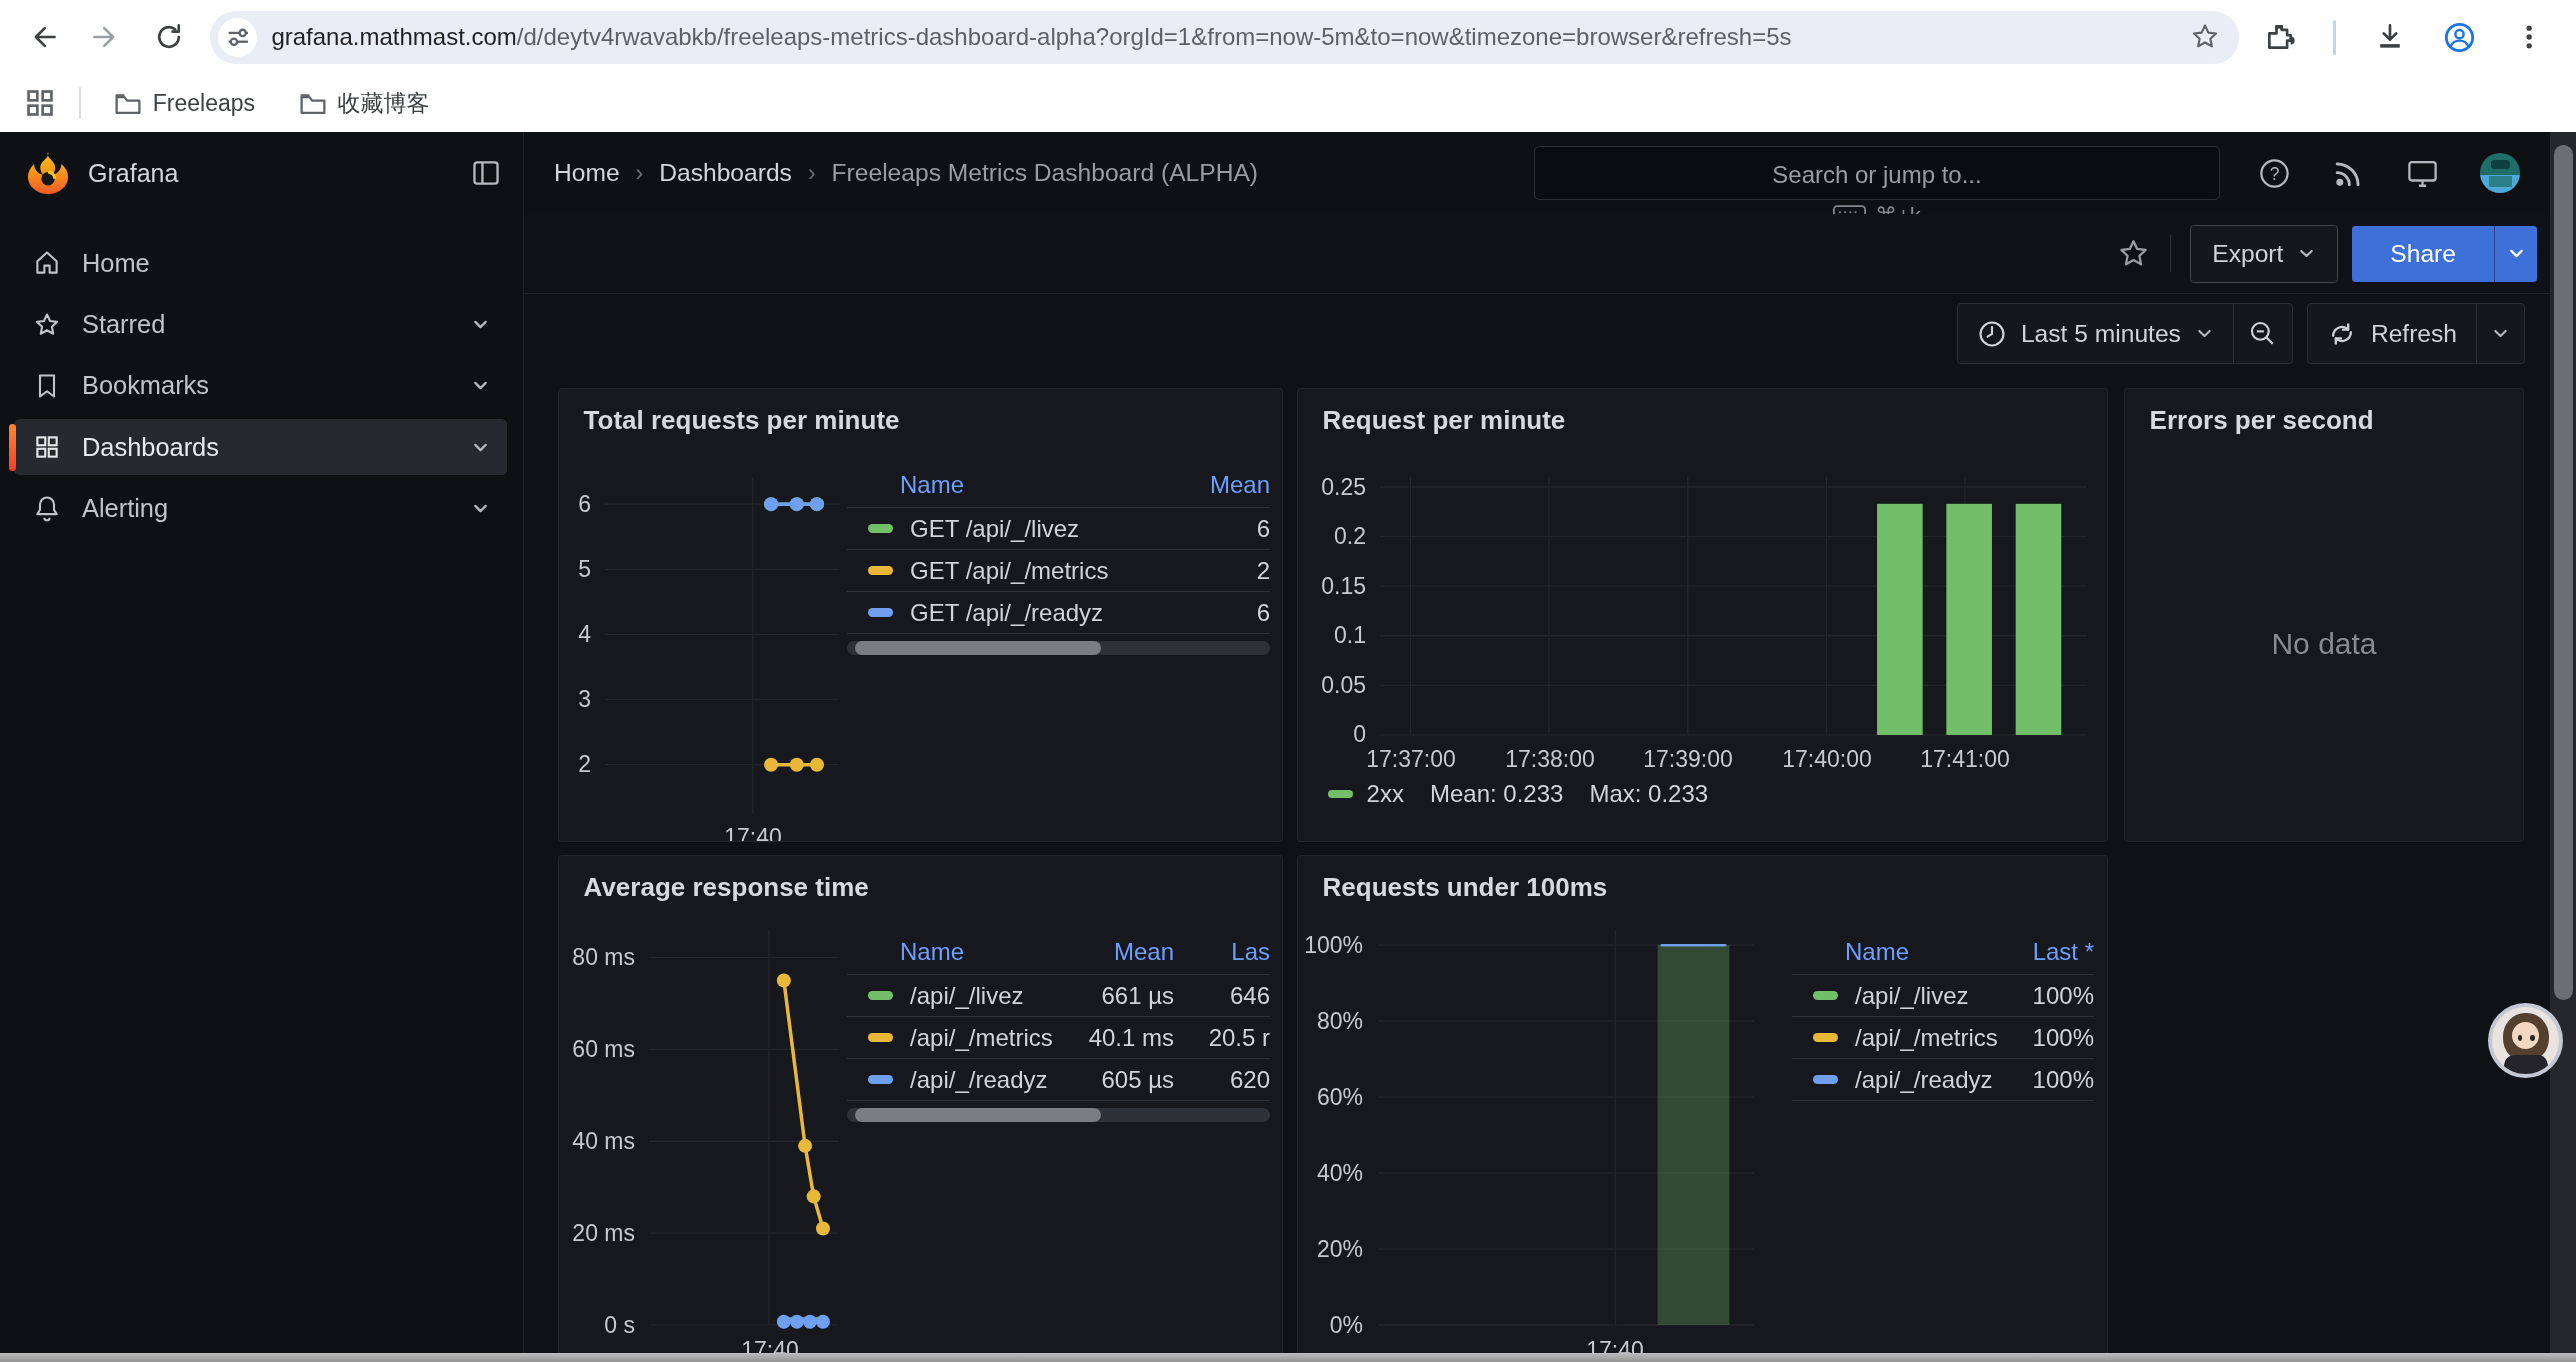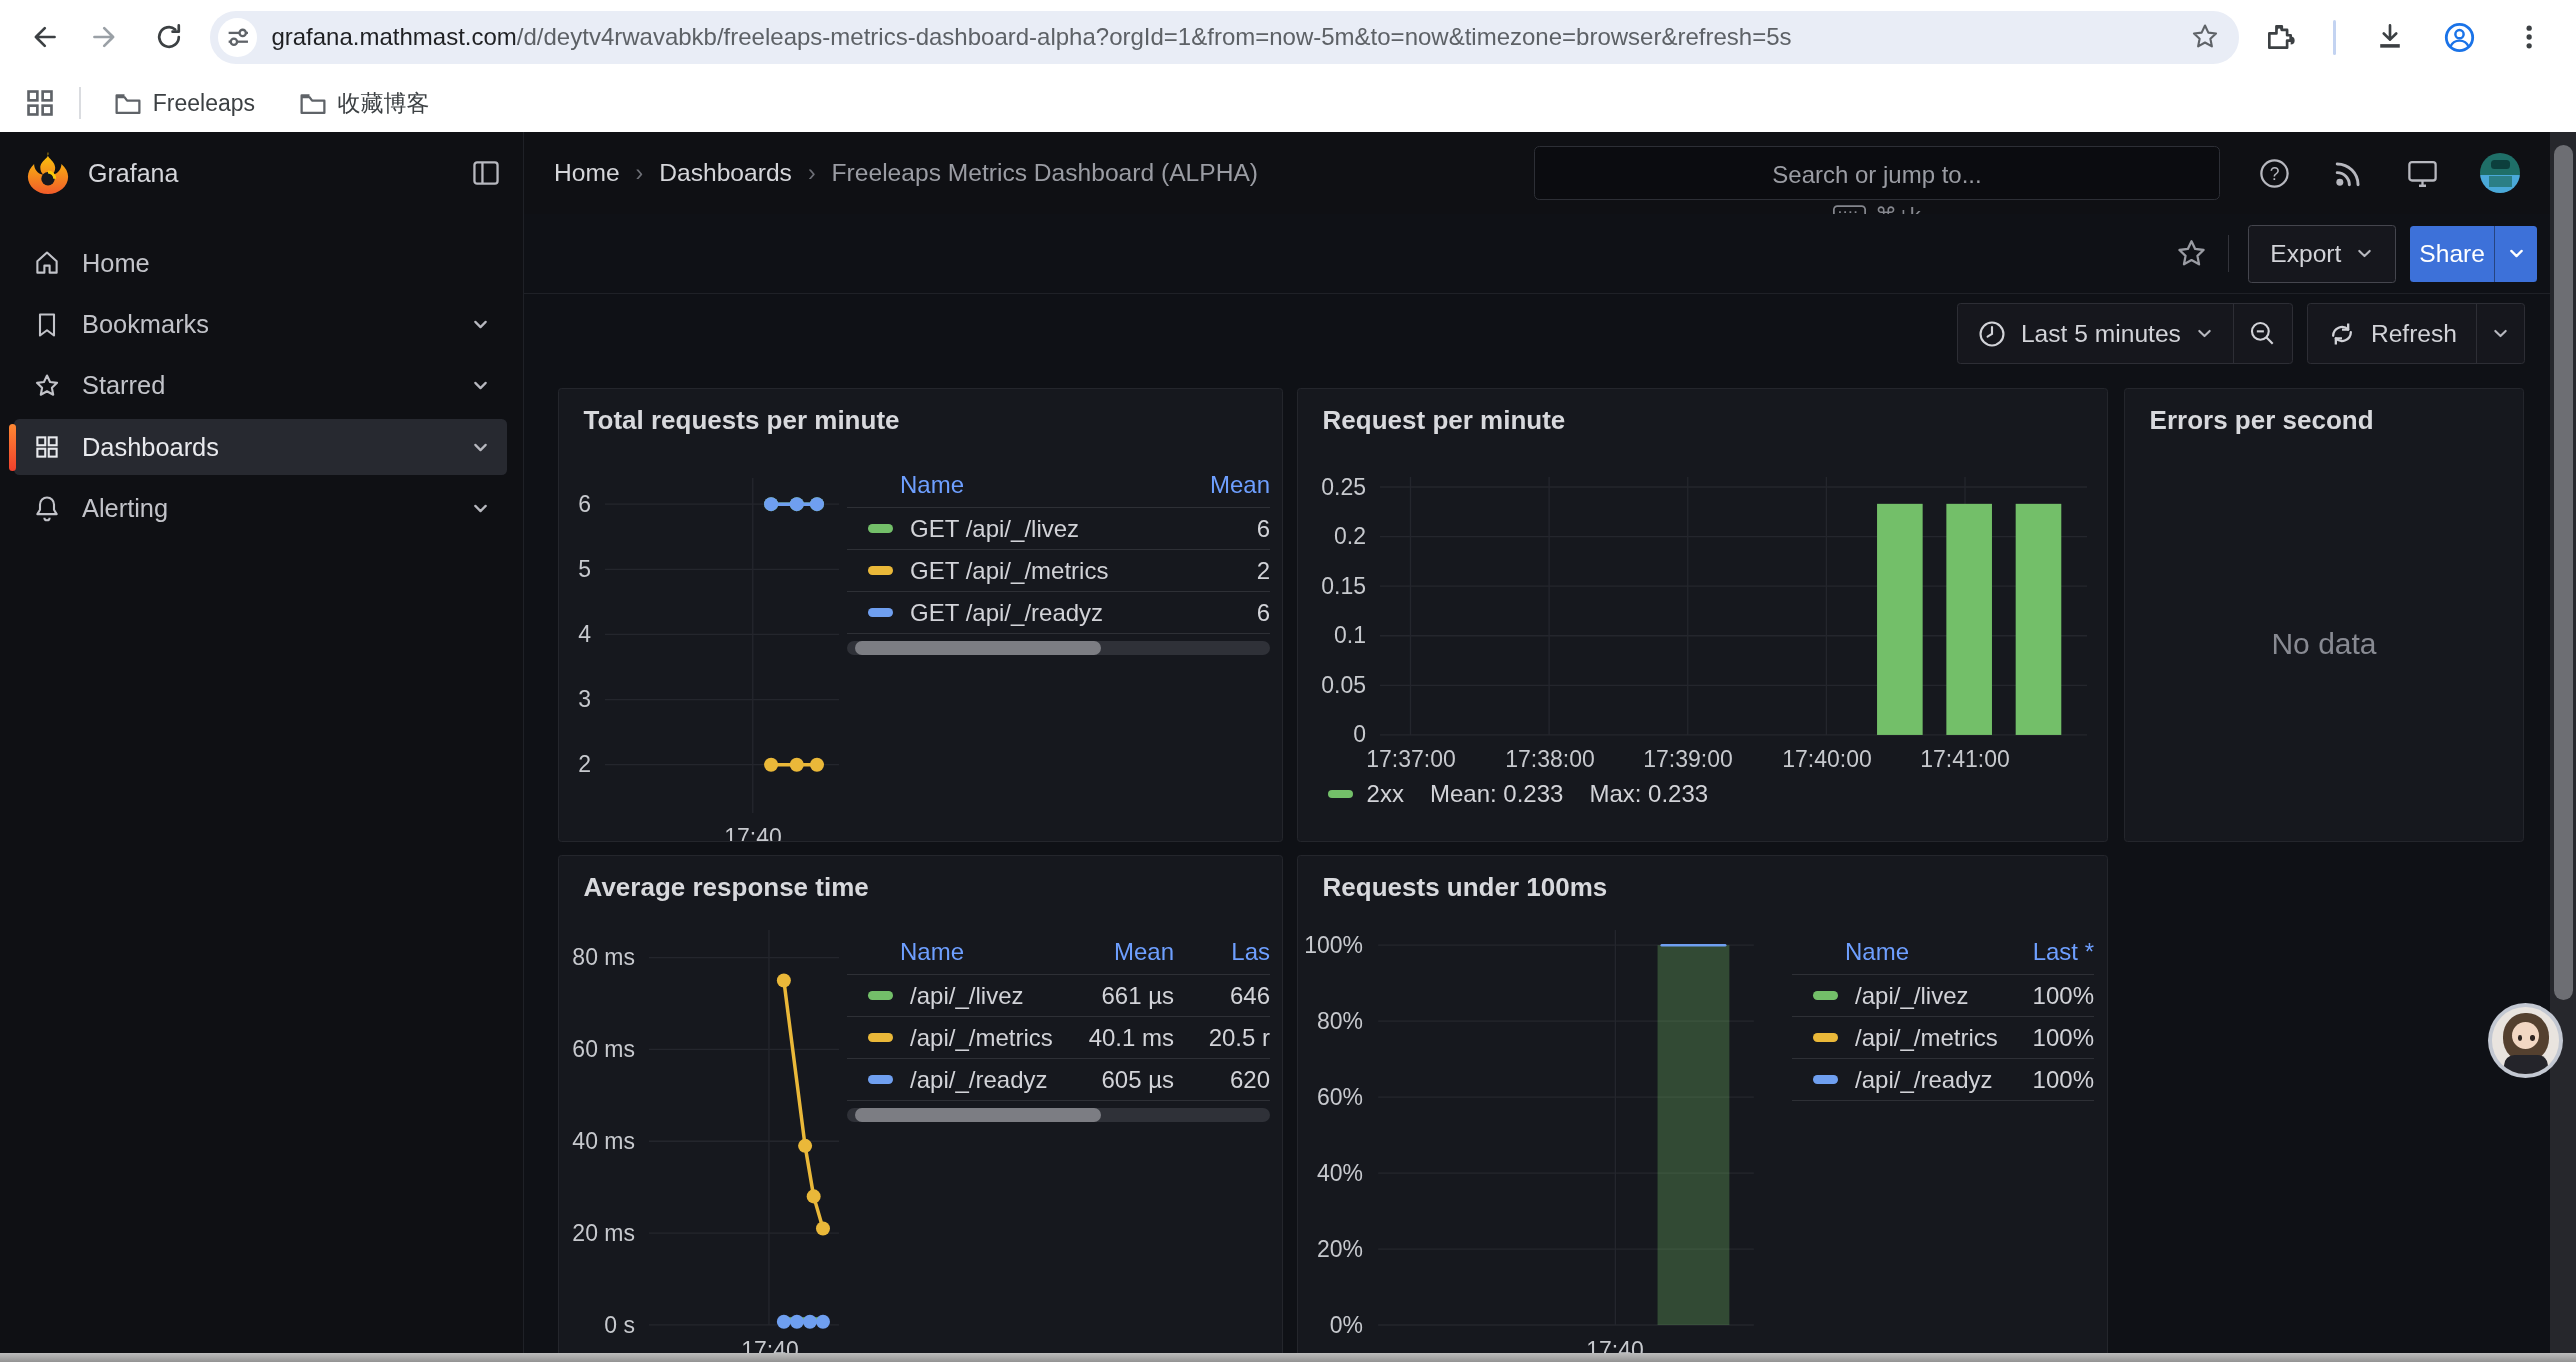--- a/index.html
+++ b/index.html
@@ -67,21 +67,21 @@
              border-radius:3.5px;background:linear-gradient(180deg,#ff8833,#f0402c);}
 
   
   .content{position:relative;flex:1;background:#0f1116;}
   .actions-row{position:absolute;left:0;right:0;top:0;height:79px;border-bottom:0.9px solid #1f2127;
                display:flex;align-items:center;justify-content:flex-end;padding-right:39px;}
   .a-div{width:0.9px;height:37px;background:#33343b;margin:0 19px;}
   .btn{height:56px;border-radius:3.5px;display:flex;align-items:center;font-size:24.6px;cursor:pointer;}
   .btn-export{border:0.9px solid #45464e;background:#16171d;color:#d2d3d8;padding:0 21px;gap:14px;}
   .btn-share{background:#3d71d9;color:#ffffff;font-weight:500;margin-left:14px;padding:0;}
-  .share-main{padding:0 9px;display:flex;align-items:center;height:100%;}
+  .share-main{padding:0 38px;display:flex;align-items:center;height:100%;}
   .share-chev{width:42px;height:100%;display:flex;align-items:center;justify-content:center;
               border-left:1.8px solid rgba(12,14,20,.45);}
   .time-row{position:absolute;right:0;top:89px;height:61px;display:flex;justify-content:flex-end;
             padding-right:51px;gap:14px;}
   .grp{display:flex;align-items:stretch;background:#16171d;border:0.9px solid #2d2e35;border-radius:3.5px;
        color:#d2d3d8;font-size:24.6px;font-weight:500;}
   .grp .seg{display:flex;align-items:center;gap:14px;padding:0 19px;cursor:pointer;}
   .grp .seg + .seg{border-left:0.9px solid #2d2e35;}
   .grp .seg.icon-only{padding:0 14px;}
 
@@ -304,32 +304,32 @@
 
     <div class="sidebar">
       <div class="side-item">
         <svg width="28" height="28" viewBox="0 0 32 32">
             <path d="M5 14 L16 4 L27 14 V27 H19 v-8 h-6 v8 H5z" stroke="currentColor" stroke-width="2.4" fill="none" stroke-linejoin="round"></path>
           </svg>
         <span>Home</span>
       </div>
       <div class="side-item">
         <svg width="28" height="28" viewBox="0 0 32 32">
-            <path d="M8 4 h16 v24 l-8-6-8 6z" stroke="currentColor" stroke-width="2.4" fill="none" stroke-linejoin="round"></path>
-          </svg>
-        <span>Bookmarks</span>
+            <path d="M16 4 l3.5 7.4 8 1-5.9 5.6 1.5 8-7.1-4-7.1 4 1.5-8L4.5 12.4l8-1z" stroke="currentColor" stroke-width="2.4" fill="none" stroke-linejoin="round"></path>
+          </svg>
+        <span>Starred</span>
         <svg class="chev" width="19" height="19" viewBox="0 0 22 22">
             <path d="M5 8 l6 6 6-6" stroke="#b7b8bf" stroke-width="2.6" fill="none" stroke-linecap="round" stroke-linejoin="round"></path>
           </svg>
       </div>
       <div class="side-item">
         <svg width="28" height="28" viewBox="0 0 32 32">
-            <path d="M16 4 l3.5 7.4 8 1-5.9 5.6 1.5 8-7.1-4-7.1 4 1.5-8L4.5 12.4l8-1z" stroke="currentColor" stroke-width="2.4" fill="none" stroke-linejoin="round"></path>
-          </svg>
-        <span>Starred</span>
+            <path d="M8 4 h16 v24 l-8-6-8 6z" stroke="currentColor" stroke-width="2.4" fill="none" stroke-linejoin="round"></path>
+          </svg>
+        <span>Bookmarks</span>
         <svg class="chev" width="19" height="19" viewBox="0 0 22 22">
             <path d="M5 8 l6 6 6-6" stroke="#b7b8bf" stroke-width="2.6" fill="none" stroke-linecap="round" stroke-linejoin="round"></path>
           </svg>
       </div>
       <div class="side-item active">
         <svg width="28" height="28" viewBox="0 0 32 32">
             <g stroke="currentColor" stroke-width="2.4" fill="none">
               <rect x="5" y="5" width="9" height="9"></rect>
               <rect x="18" y="5" width="9" height="9"></rect>
               <rect x="5" y="18" width="9" height="9"></rect>

